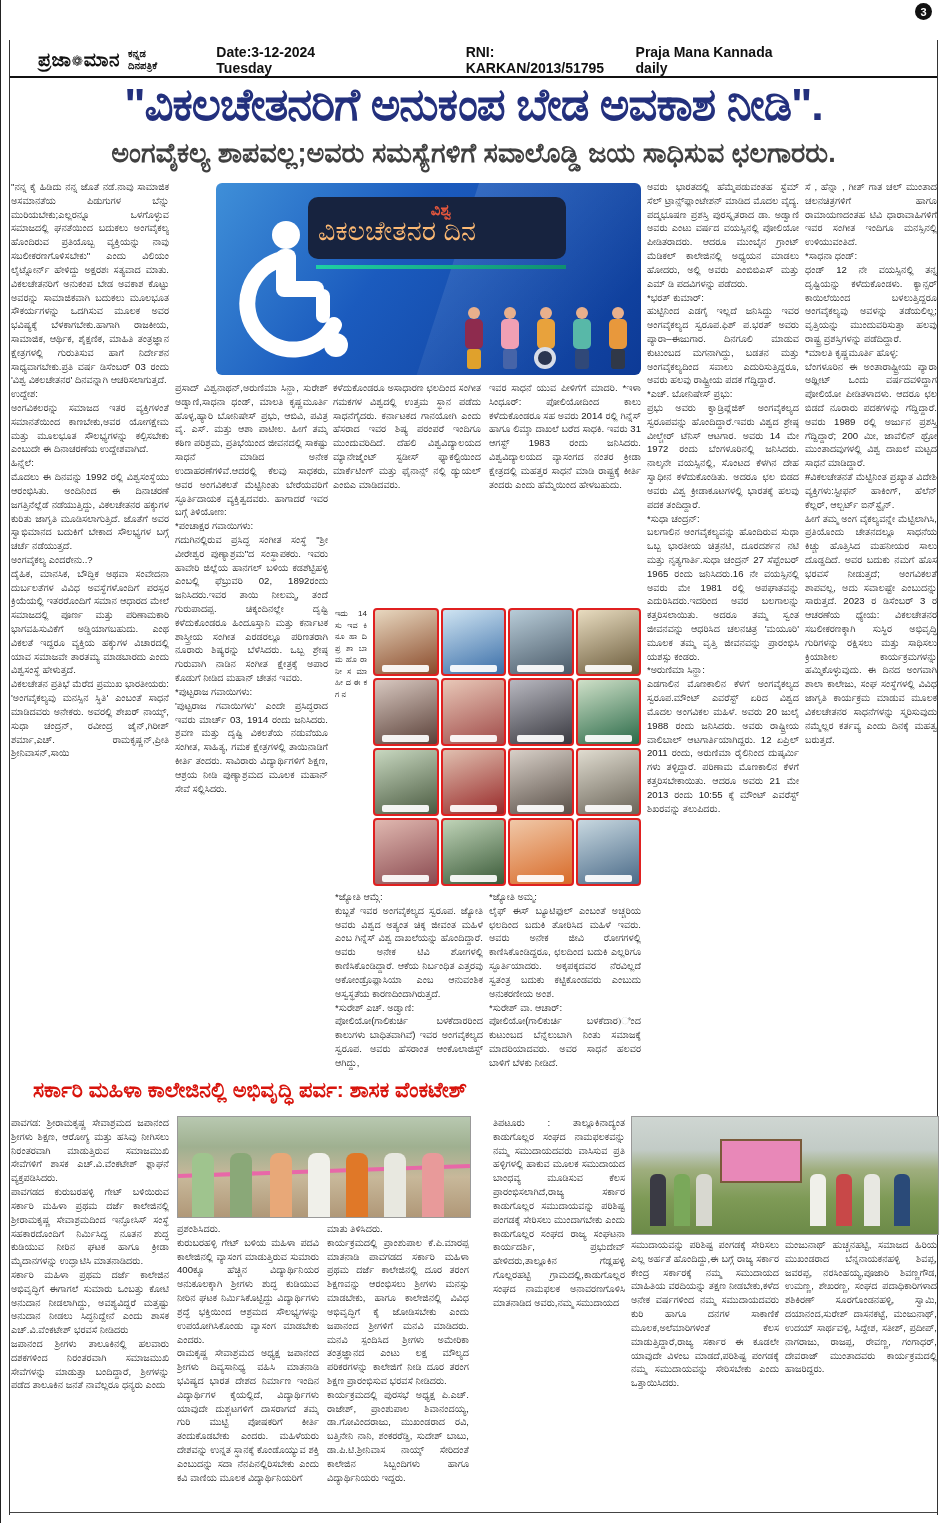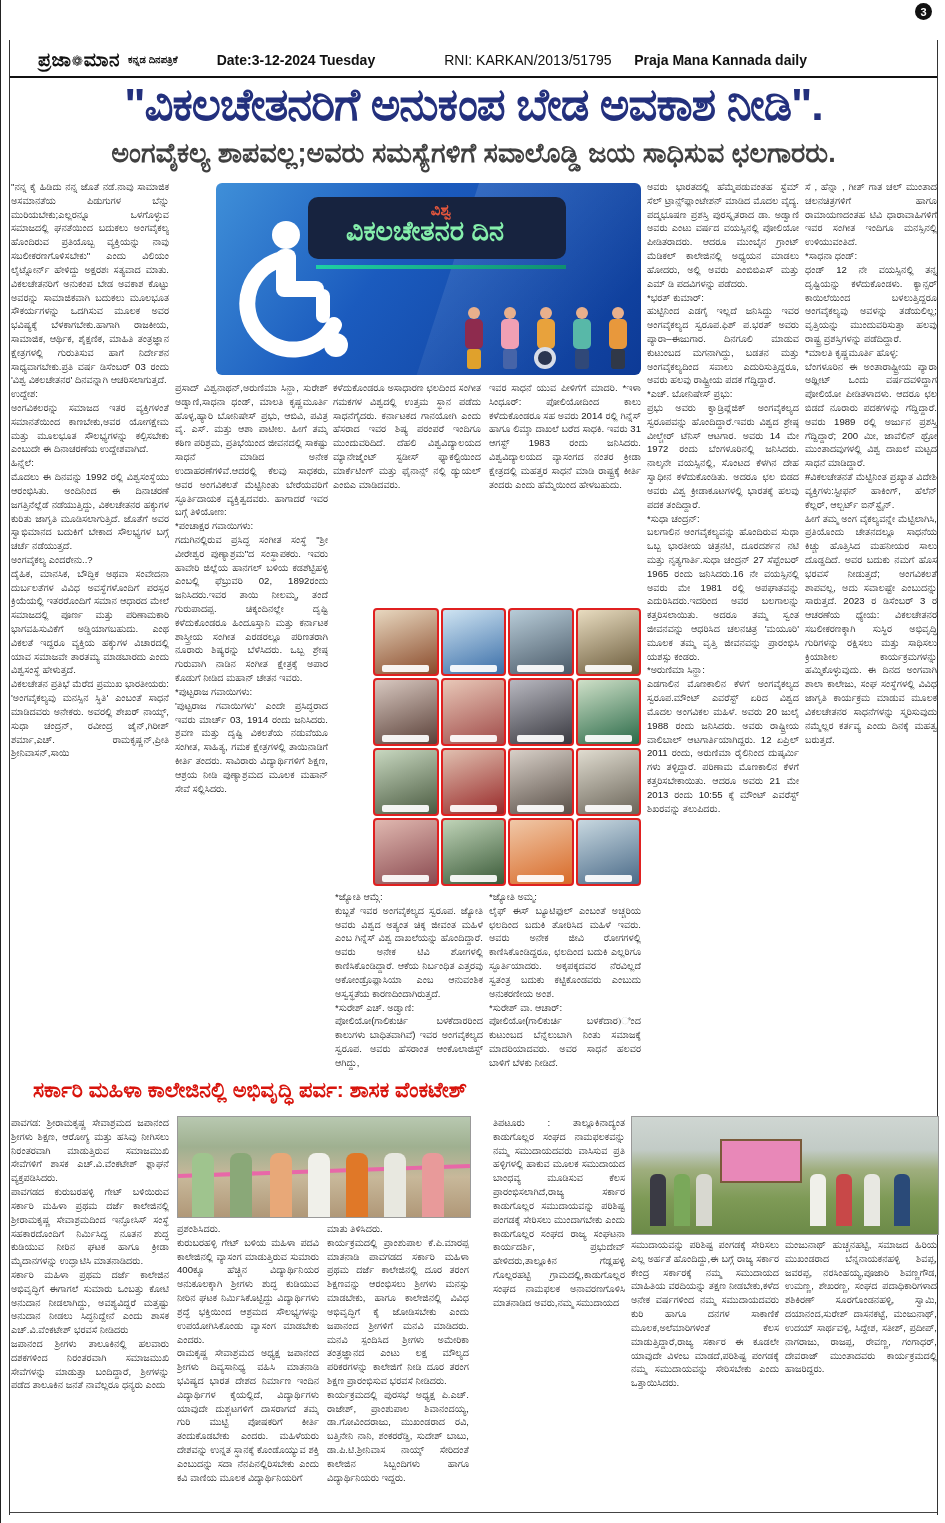--- a/index.html
+++ b/index.html
@@ -8,39 +8,39 @@
         border-left:1px solid #222;border-right:1px solid #222;}
   .vrule-l,.vrule-r{position:absolute;top:40px;bottom:8px;width:1px;background:#333;}
   .vrule-l{left:8px}.vrule-r{right:8px}
   
   .masthead{position:absolute;left:9px;right:9px;top:44px;height:32px;border-bottom:2.5px solid #111;
             display:flex;align-items:center;}
   .logo{font-weight:bold;font-size:19px;margin-left:28px;letter-spacing:.5px;}
   .logo .sym{color:#222;font-size:14px;}
   .tagline{font-size:10px;font-weight:bold;margin-left:8px;}
   .mh-date{font-size:14px;font-weight:bold;margin-left:39px;}
-  .mh-rni{font-size:14px;font-weight:normal;margin-left:69px;}
+  .mh-rni{font-size:14px;font-weight:bold;margin-left:92px;}
   .mh-paper{font-size:14px;font-weight:bold;margin-left:auto;margin-right:130px;}
   .pagenum{position:absolute;right:14px;top:3px;width:17px;height:17px;border-radius:50%;
            background:#111;color:#fff;font-size:11px;font-weight:bold;display:flex;
            align-items:center;justify-content:center;}
   
   .headline{position:absolute;left:10px;right:10px;top:80px;text-align:center;
             font-size:45px;font-weight:bold;color:#23307d;letter-spacing:-1px;line-height:1.1;}
   .subheadline{position:absolute;left:10px;right:10px;top:138px;text-align:center;
             font-size:27px;font-weight:bold;color:#404040;line-height:1.15;}
   
   .banner{position:absolute;left:215px;top:183px;width:425px;height:192px;border-radius:6px;
           background:linear-gradient(125deg,#3f8fd8 0%,#1b5bbe 40%,#0d3a96 100%);overflow:hidden;}
   .banner .shine{position:absolute;left:55%;top:-40px;width:260px;height:300px;
           background:linear-gradient(115deg,rgba(255,255,255,.14),rgba(255,255,255,0) 60%);transform:rotate(18deg);}
   .title-box{position:absolute;left:92px;top:14px;width:258px;height:62px;background:#17233f;
              border-radius:10px;padding:4px 10px;box-sizing:border-box;}
   .title-box .l1{color:#e4573d;font-size:15px;font-weight:bold;margin-left:8px;text-align:center;}
-  .title-box .l2{color:#86efac;font-size:27px;font-weight:bold;margin-top:-3px;margin-left:28px;}
+  .title-box .l2{color:#fdba74;font-size:27px;font-weight:normal;margin-top:-3px;}
   .title-underline{position:absolute;left:100px;top:82px;width:250px;height:4px;
              background:linear-gradient(90deg,#1fd0a4,#0f8f70);}
   .wheel-sym{position:absolute;left:8px;top:34px;}
   .figures{position:absolute;right:10px;bottom:6px;display:flex;align-items:flex-end;gap:10px;}
   .fig{width:26px;height:62px;position:relative;}
   .fig .head{position:absolute;top:0;left:7px;width:12px;height:12px;border-radius:50%;background:#e8b08c;}
   .fig .body{position:absolute;top:12px;left:4px;width:18px;height:30px;border-radius:5px;}
   .fig .legs{position:absolute;top:42px;left:6px;width:14px;height:20px;border-radius:3px;}
   .fig1 .body{background:#8e2b4e}.fig1 .legs{background:#e0a12c}
   .fig2 .body{background:#f0a0b4}.fig2 .legs{background:#4664a8}
@@ -149,20 +149,21 @@
 ಅಂಗವೈಕಲ್ಯ ಎಂದರೇನು..?
 ದೈಹಿಕ, ಮಾನಸಿಕ, ಬೌದ್ಧಿಕ ಅಥವಾ ಸಂವೇದನಾ ದುರ್ಬಲತೆಗಳ ವಿವಿಧ ಅವಸ್ಥೆಗಳೊಂದಿಗೆ ಪರಸ್ಪರ ಕ್ರಿಯೆಯಲ್ಲಿ ಇತರರೊಂದಿಗೆ ಸಮಾನ ಆಧಾರದ ಮೇಲೆ ಸಮಾಜದಲ್ಲಿ ಪೂರ್ಣ ಮತ್ತು ಪರಿಣಾಮಕಾರಿ ಭಾಗವಹಿಸುವಿಕೆಗೆ ಅಡ್ಡಿಯಾಗಬಹುದು. ಎಂಥ ವಿಕಲತೆ ಇದ್ದರೂ ವ್ಯಕ್ತಿಯ ಹಕ್ಕುಗಳ ವಿಚಾರದಲ್ಲಿ ಯಾವ ಸಮಾಜವೇ ತಾರತಮ್ಯ ಮಾಡಬಾರದು ಎಂದು ವಿಶ್ವಸಂಸ್ಥೆ ಹೇಳುತ್ತದೆ.
 ವಿಕಲಚೇತನ ಪ್ರತಿಭೆ ಮೆರೆದ ಪ್ರಮುಖ ಭಾರತೀಯರು: 'ಅಂಗವೈಕಲ್ಯವು ಮನಸ್ಸಿನ ಸ್ಥಿತಿ' ಎಂಬಂತೆ ಸಾಧನೆ ಮಾಡಿದವರು ಅನೇಕರು. ಅವರಲ್ಲಿ ಶೇಖರ್ ನಾಯ್ಕ್, ಸುಧಾ ಚಂದ್ರನ್, ರವೀಂದ್ರ ಜೈನ್,ಗಿರೀಶ್ ಶರ್ಮಾ,ಎಚ್. ರಾಮಕೃಷ್ಣನ್,ಪ್ರೀತಿ ಶ್ರೀನಿವಾಸನ್,ಸಾಯಿ</div>
   <div class="col" style="left:174px;top:381px;width:153px;height:692px">ಪ್ರಸಾದ್ ವಿಶ್ವನಾಥನ್,ಅರುಣಿಮಾ ಸಿನ್ಹಾ, ಸುರೇಶ್ ಅಡ್ವಾಣಿ,ಸಾಧನಾ ಧಂಡ್, ಮಾಲತಿ ಕೃಷ್ಣಮೂರ್ತಿ ಹೊಳ್ಳ,ಹ್ಯಾರಿ ಬೋನಿಷೇಸ್ ಪ್ರಭು, ಆಬಿವಿ, ಪವಿತ್ರ ವೈ. ಎಸ್. ಮತ್ತು ಆಶಾ ಪಾಟೀಲ. ಹೀಗೆ ತಮ್ಮ ಕಠಿಣ ಪರಿಶ್ರಮ, ಪ್ರತಿಭೆಯಿಂದ ಜೀವನದಲ್ಲಿ ಸಾಕಷ್ಟು ಸಾಧನೆ ಮಾಡಿದ ಅನೇಕ ಉದಾಹರಣೆಗಳಿವೆ.ಆದರಲ್ಲಿ ಕೆಲವು ಸಾಧಕರು, ಅವರ ಅಂಗವಿಕಲತೆ ಮೆಟ್ಟಿನಿಂತು ಬೇರೆಯವರಿಗೆ ಸ್ಫೂರ್ತಿದಾಯಕ ವ್ಯಕ್ತಿತ್ವದವರು. ಹಾಗಾದರೆ ಇವರ ಬಗ್ಗೆ ತಿಳಿಯೋಣ:
 *ಪಂಚಾಕ್ಷರ ಗವಾಯಿಗಳು:
 ಗದುಗಿನಲ್ಲಿರುವ ಪ್ರಸಿದ್ಧ ಸಂಗೀತ ಸಂಸ್ಥೆ "ಶ್ರೀ ವೀರೇಶ್ವರ ಪುಣ್ಯಾಶ್ರಮ"ದ ಸಂಸ್ಥಾಪಕರು. ಇವರು ಹಾವೇರಿ ಜಿಲ್ಲೆಯ ಹಾನಗಲ್ ಬಳಿಯ ಕಡಶೆಟ್ಟಿಹಳ್ಳಿ ಎಂಬಲ್ಲಿ ಫೆಬ್ರುವರಿ 02, 1892ರಂದು ಜನಿಸಿದರು.ಇವರ ತಾಯಿ ನೀಲಮ್ಮ, ತಂದೆ ಗುರುಪಾದಪ್ಪ. ಚಿಕ್ಕಂದಿನಲ್ಲೇ ದೃಷ್ಟಿ ಕಳೆದುಕೊಂಡರೂ ಹಿಂದೂಸ್ತಾನಿ ಮತ್ತು ಕರ್ನಾಟಕ ಶಾಸ್ತ್ರೀಯ ಸಂಗೀತ ಎರಡರಲ್ಲೂ ಪರಿಣತರಾಗಿ ನೂರಾರು ಶಿಷ್ಯರನ್ನು ಬೆಳೆಸಿದರು. ಒಬ್ಬ ಶ್ರೇಷ್ಠ ಗುರುವಾಗಿ ನಾಡಿನ ಸಂಗೀತ ಕ್ಷೇತ್ರಕ್ಕೆ ಅಪಾರ ಕೊಡುಗೆ ನೀಡಿದ ಮಹಾನ್ ಚೇತನ ಇವರು.
 *ಪುಟ್ಟರಾಜ ಗವಾಯಿಗಳು:
 'ಪುಟ್ಟರಾಜ ಗವಾಯಿಗಳು' ಎಂದೇ ಪ್ರಸಿದ್ಧರಾದ ಇವರು ಮಾರ್ಚ್ 03, 1914 ರಂದು ಜನಿಸಿದರು. ಶ್ರವಣ ಮತ್ತು ದೃಷ್ಟಿ ವಿಕಲತೆಯ ನಡುವೆಯೂ ಸಂಗೀತ, ಸಾಹಿತ್ಯ, ಗಮಕ ಕ್ಷೇತ್ರಗಳಲ್ಲಿ ತಾಯಿನಾಡಿಗೆ ಕೀರ್ತಿ ತಂದರು. ಸಾವಿರಾರು ವಿದ್ಯಾರ್ಥಿಗಳಿಗೆ ಶಿಕ್ಷಣ, ಆಶ್ರಯ ನೀಡಿ ಪುಣ್ಯಾಶ್ರಮದ ಮೂಲಕ ಮಹಾನ್ ಸೇವೆ ಸಲ್ಲಿಸಿದರು.</div>
   <div class="col" style="left:332px;top:381px;width:148px;height:222px">ಕಳೆದುಕೊಂಡರೂ ಅಸಾಧಾರಣ ಛಲದಿಂದ ಸಂಗೀತ ಗಮಕಗಳ ವಿಶ್ವದಲ್ಲಿ ಉತ್ತಮ ಸ್ಥಾನ ಪಡೆದು ಸಾಧನೆಗೈದರು. ಕರ್ನಾಟಕದ ಗಾನಯೋಗಿ ಎಂದು ಹೆಸರಾದ ಇವರ ಶಿಷ್ಯ ಪರಂಪರೆ ಇಂದಿಗೂ ಮುಂದುವರಿದಿದೆ. ದೆಹಲಿ ವಿಶ್ವವಿದ್ಯಾಲಯದ ಮ್ಯಾನೇಜ್ಮೆಂಟ್ ಸ್ಟಡೀಸ್ ಫ್ಯಾಕಲ್ಟಿಯಿಂದ ಮಾರ್ಕೆಟಿಂಗ್ ಮತ್ತು ಫೈನಾನ್ಸ್ ನಲ್ಲಿ ಡ್ಯುಯಲ್ ಎಂಬಿಎ ಮಾಡಿದವರು.</div>
   <div class="col" style="left:488px;top:381px;width:152px;height:222px">ಇವರ ಸಾಧನೆ ಯುವ ಪೀಳಿಗೆಗೆ ಮಾದರಿ. *ಇಳಾ ಸಿಂಧೂರ್: ಪೋಲಿಯೋದಿಂದ ಕಾಲು ಕಳೆದುಕೊಂಡರೂ ಸಹ ಅವರು 2014 ರಲ್ಲಿ ಗಿನ್ನೆಸ್ ಹಾಗೂ ಲಿಮ್ಕಾ ದಾಖಲೆ ಬರೆದ ಸಾಧಕಿ. ಇವರು 31 ಆಗಸ್ಟ್ 1983 ರಂದು ಜನಿಸಿದರು. ವಿಶ್ವವಿದ್ಯಾಲಯದ ವ್ಯಾಸಂಗದ ನಂತರ ಕ್ರೀಡಾ ಕ್ಷೇತ್ರದಲ್ಲಿ ಮಹತ್ತರ ಸಾಧನೆ ಮಾಡಿ ರಾಷ್ಟ್ರಕ್ಕೆ ಕೀರ್ತಿ ತಂದರು ಎಂದು ಹೆಮ್ಮೆಯಿಂದ ಹೇಳಬಹುದು.</div>
+  <div class="col" style="left:334px;top:608px;width:32px;height:278px;font-size:8px;word-break:break-all">ಇದು 14 ಸು ಇವ ಕಿ ನೂ ಹಾ ದಿ ಪ್ರ ಶಾ ಬಾ ಮ ಹೊ ರಾ ನೀ ಸ ಮಾ ಹೀ ದ ಈ ಕ ಗ ನ</div>
   <div class="grid">
       <div class="gcell" style="background: linear-gradient(160deg, rgb(232, 216, 192) 0%, rgb(138, 74, 42) 100%);">
         <span class="cap"></span>
       </div>
       <div class="gcell" style="background: linear-gradient(160deg, rgb(207, 228, 242) 0%, rgb(58, 110, 168) 100%);">
         <span class="cap"></span>
       </div>
       <div class="gcell" style="background: linear-gradient(160deg, rgb(184, 204, 216) 0%, rgb(74, 90, 104) 100%);">
         <span class="cap"></span>
       </div>

